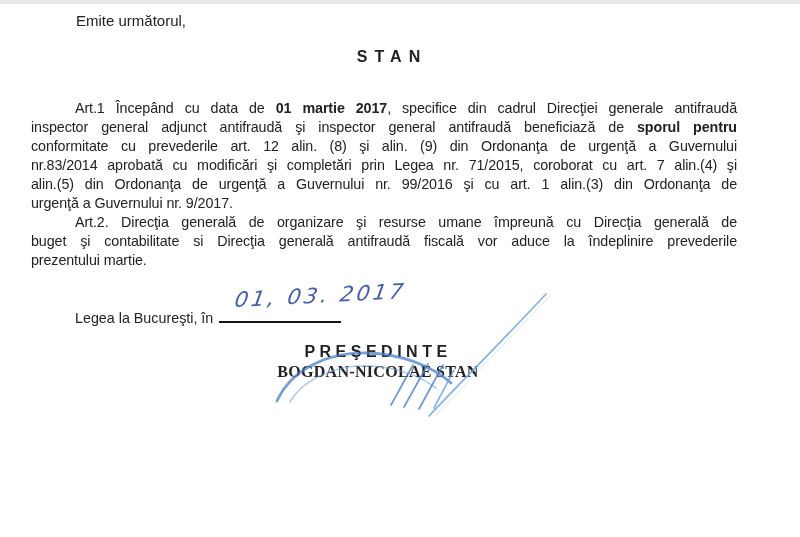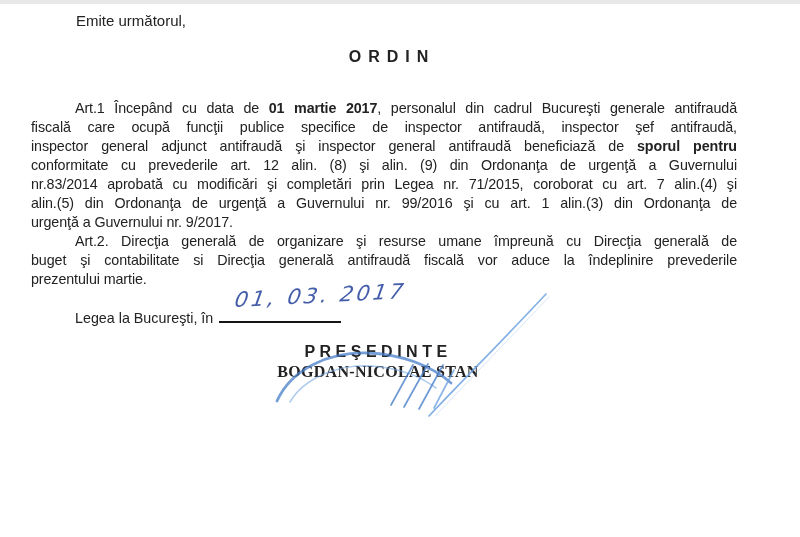--- a/index.html
+++ b/index.html
@@ -100,25 +100,24 @@
     pointer-events: none;
   }
 </style>
 </head>
 <body>
 
 <div class="page">
 
   <div class="intro">Emite următorul,</div>
 
-  <div class="title">ORDIN</div>
+  <div class="title">STAN</div>
 
   <div class="body">
-      <div class="line ind j"><span>Art.1 Începând cu data de </span><span class="b">01 martie 2017</span><span>, personalul din cadrul Bucureşti generale antifraudă</span></div>
-      <div class="line j"><span>fiscală care ocupă funcţii publice specifice de inspector antifraudă, inspector şef antifraudă,</span></div>
+      <div class="line ind j"><span>Art.1 Începând cu data de </span><span class="b">01 martie 2017</span><span>, specifice din cadrul Direcţiei generale antifraudă</span></div>
       <div class="line j"><span>inspector general adjunct antifraudă şi inspector general antifraudă beneficiază de </span><span class="b">sporul pentru</span></div>
       <div class="line j"><span>conformitate cu prevederile art. 12 alin. (8) şi alin. (9) din Ordonanţa de urgenţă a Guvernului</span></div>
       <div class="line j"><span>nr.83/2014 aprobată cu modificări şi completări prin Legea nr. 71/2015, coroborat cu art. 7 alin.(4) şi</span></div>
       <div class="line j"><span>alin.(5) din Ordonanţa de urgenţă a Guvernului nr. 99/2016 şi cu art. 1 alin.(3) din Ordonanţa de</span></div>
       <div class="line"><span>urgenţă a Guvernului nr. 9/2017.</span></div>
       <div class="line ind j"><span>Art.2. Direcţia generală de organizare şi resurse umane împreună cu  Direcţia generală de</span></div>
       <div class="line j"><span>buget şi contabilitate  si Direcţia generală antifraudă fiscală vor aduce la îndeplinire prevederile</span></div>
       <div class="line"><span>prezentului martie.</span></div>
     </div>
 

